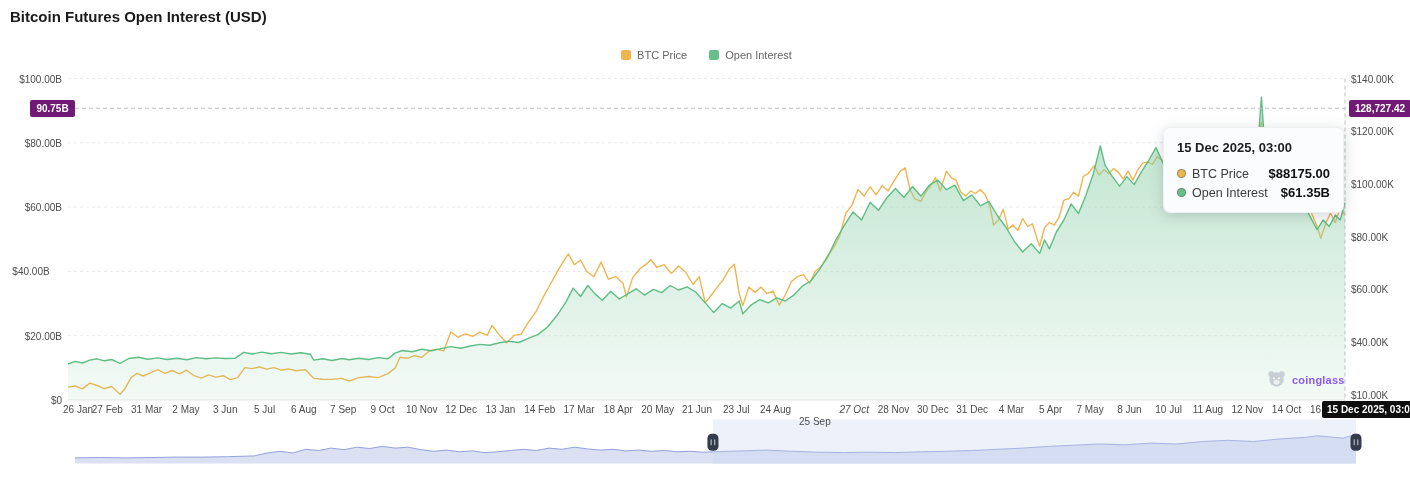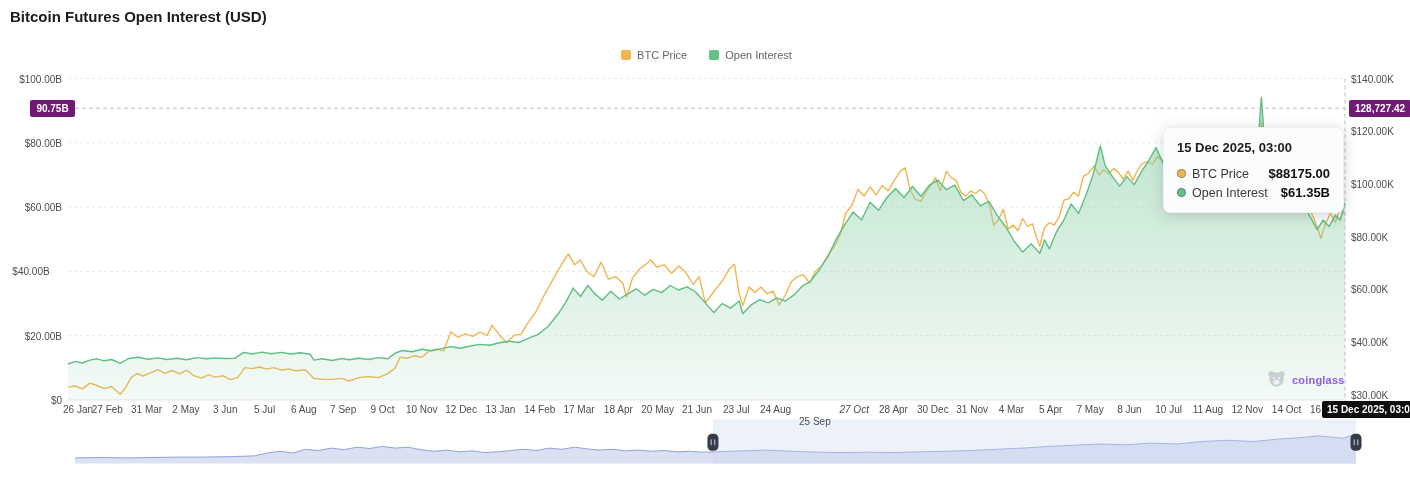--- a/index.html
+++ b/index.html
@@ -80,21 +80,21 @@
 
 <div id="left-axis">
     <span class="axis-label" style="left: 0px; width: 62px; text-align: right; top: 395px;">$0</span>
     <span class="axis-label" style="left: 0px; width: 62px; text-align: right; top: 330.7px;">$20.00B</span>
     <span class="axis-label" style="left: 0px; width: 62px; text-align: center; top: 266.4px;">$40.00B</span>
     <span class="axis-label" style="left: 0px; width: 62px; text-align: right; top: 202.1px;">$60.00B</span>
     <span class="axis-label" style="left: 0px; width: 62px; text-align: right; top: 137.8px;">$80.00B</span>
     <span class="axis-label" style="left: 0px; width: 62px; text-align: right; top: 73.5px;">$100.00B</span>
   </div>
 <div id="right-axis">
-    <span class="axis-label" style="left: 1351px; top: 389.989px;">$30.00K</span>
+    <span class="axis-label" style="left: 1351px; top: 389.989px;">$10.00K</span>
     <span class="axis-label" style="left: 1351px; top: 337.241px;">$40.00K</span>
     <span class="axis-label" style="left: 1351px; top: 284.493px;">$60.00K</span>
     <span class="axis-label" style="left: 1351px; top: 231.744px;">$80.00K</span>
     <span class="axis-label" style="left: 1351px; top: 178.996px;">$100.00K</span>
     <span class="axis-label" style="left: 1351px; top: 126.248px;">$120.00K</span>
     <span class="axis-label" style="left: 1351px; top: 73.5px;">$140.00K</span>
   </div>
 <div id="x-axis">
     <span class="axis-label" style="left: 63px; top: 404px;">26 Jan</span>
     <span class="axis-label xlab" style="left: 107.31px; top: 404px;">27 Feb</span>
@@ -110,23 +110,23 @@
     <span class="axis-label xlab" style="left: 500.406px; top: 404px;">13 Jan</span>
     <span class="axis-label xlab" style="left: 539.716px; top: 404px;">14 Feb</span>
     <span class="axis-label xlab" style="left: 579.026px; top: 404px;">17 Mar</span>
     <span class="axis-label xlab" style="left: 618.335px; top: 404px;">18 Apr</span>
     <span class="axis-label xlab" style="left: 657.645px; top: 404px;">20 May</span>
     <span class="axis-label xlab" style="left: 696.955px; top: 404px;">21 Jun</span>
     <span class="axis-label xlab" style="left: 736.265px; top: 404px;">23 Jul</span>
     <span class="axis-label xlab" style="left: 775.574px; top: 404px;">24 Aug</span>
     <span class="axis-label xlab" style="left: 814.884px; top: 404px; margin-top: 12px;">25 Sep</span>
     <span class="axis-label xlab" style="left: 854.194px; top: 404px; font-style: italic;">27 Oct</span>
-    <span class="axis-label xlab" style="left: 893.503px; top: 404px;">28 Apr</span>
+    <span class="axis-label xlab" style="left: 893.503px; top: 404px;">28 Nov</span>
     <span class="axis-label xlab" style="left: 932.813px; top: 404px;">30 Dec</span>
-    <span class="axis-label xlab" style="left: 972.123px; top: 404px;">31 Nov</span>
+    <span class="axis-label xlab" style="left: 972.123px; top: 404px;">31 Dec</span>
     <span class="axis-label xlab" style="left: 1011.43px; top: 404px;">4 Mar</span>
     <span class="axis-label xlab" style="left: 1050.74px; top: 404px;">5 Apr</span>
     <span class="axis-label xlab" style="left: 1090.05px; top: 404px;">7 May</span>
     <span class="axis-label xlab" style="left: 1129.36px; top: 404px;">8 Jun</span>
     <span class="axis-label xlab" style="left: 1168.67px; top: 404px;">10 Jul</span>
     <span class="axis-label xlab" style="left: 1207.98px; top: 404px;">11 Aug</span>
     <span class="axis-label xlab" style="left: 1247.29px; top: 404px;">12 Nov</span>
     <span class="axis-label xlab" style="left: 1286.6px; top: 404px;">14 Oct</span>
     <span class="axis-label xlab" style="left: 1325.91px; top: 404px;">16 Nov</span>
   </div>

